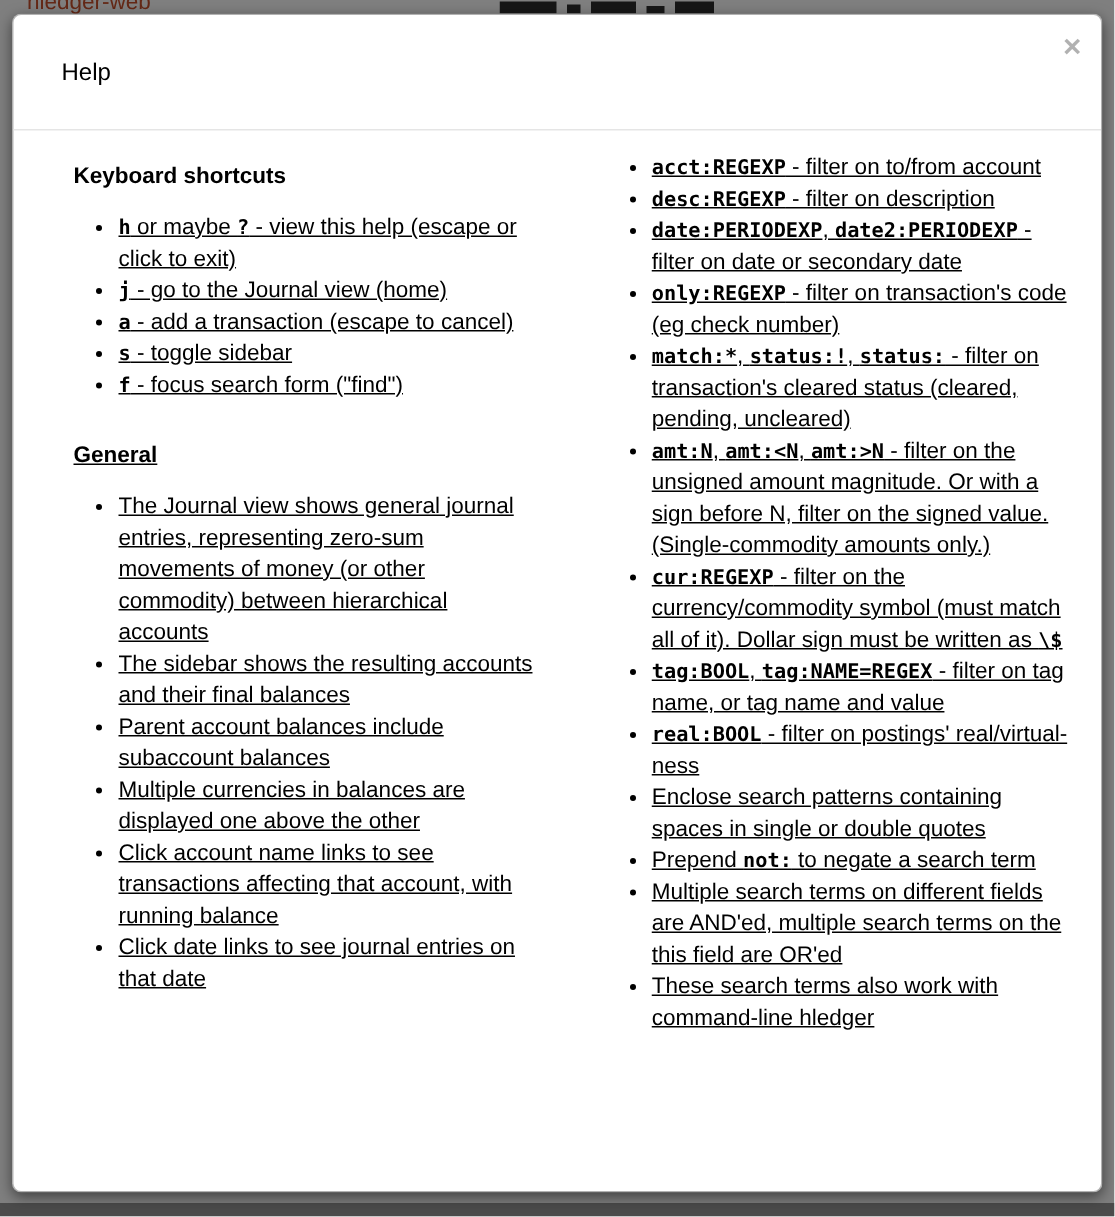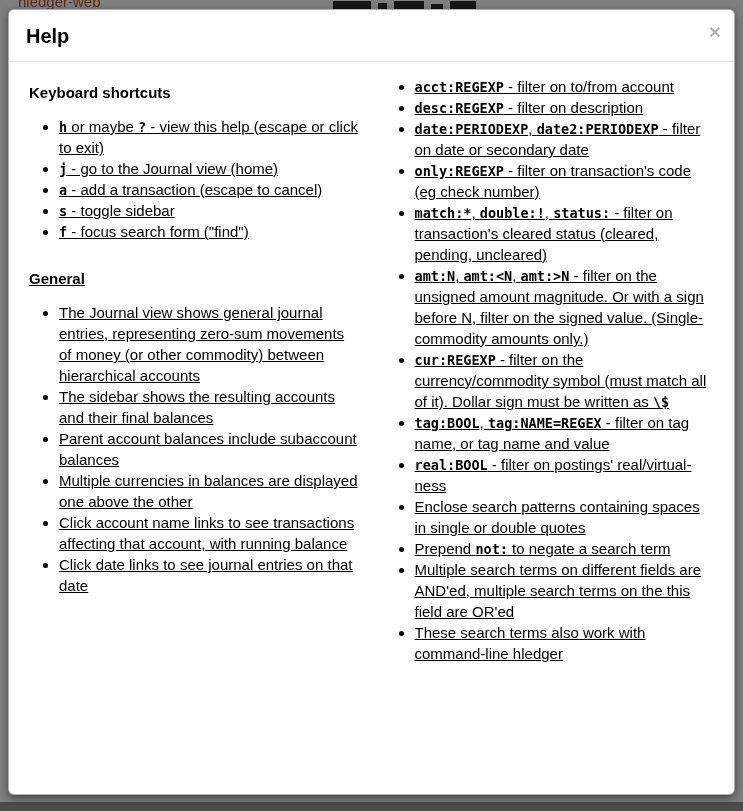--- a/index.html
+++ b/index.html
@@ -43,35 +43,35 @@
     border: 1px solid rgba(0,0,0,0.3);
     border-radius: 6px;
     box-shadow: 0 3px 9px rgba(0,0,0,0.5);
   }
   .modal-header {
     position: relative;
     padding: 14px 16px 12px 16px;
     border-bottom: 1px solid #e5e5e5;
   }
   .modal-title {
-    margin: 1px; font-size: 20px; font-weight: 700; color: #000;
+    margin: 16px; font-size: 16px; font-weight: 400; color: #000;
   }
   .close-btn {
     position: absolute; right: 13px; top: 11px;
     background: none; border: none; padding: 0;
     font-size: 21px; font-weight: bold; line-height: 1;
     color: #000; opacity: 0.3; cursor: pointer;
     font-family: "Liberation Sans", sans-serif;
   }
 
   .modal-body {
     padding: 14px 20px 20px 20px;
     display: flex; gap: 26px;
   }
-  .help-col { flex: 1 1 0; min-width: 0; }
+  .help-col { flex: 1 1 0; min-width: 0; margin-left: 20px; }
 
   .section-heading {
     margin: 8px 0 15px 0;
     font-size: 15px; font-weight: bold; color: #000;
   }
   .help-list + .section-heading { margin-top: 28px; text-decoration: underline; }
 
   .help-list {
     margin: 0 0 8px 0; padding-left: 30px;
     font-size: 15px; line-height: 1.4; color: #000;
@@ -131,21 +131,21 @@
           <li>Click account name links to see transactions affecting that account, with running balance</li>
           <li>Click date links to see journal entries on that date</li>
         </ul>
       </div>
     <div class="help-col">
         <ul class="help-list">
           <li><code>acct:REGEXP</code> - filter on to/from account</li>
           <li><code>desc:REGEXP</code> - filter on description</li>
           <li><code>date:PERIODEXP</code>, <code>date2:PERIODEXP</code> - filter on date or secondary date</li>
           <li><code>only:REGEXP</code> - filter on transaction's code (eg check number)</li>
-          <li><code>match:*</code>, <code>double:!</code>, <code>status:</code> - filter on transaction's cleared status (cleared, pending, uncleared)</li>
+          <li><code>match:*</code>, <code>status:!</code>, <code>status:</code> - filter on transaction's cleared status (cleared, pending, uncleared)</li>
           <li><code>amt:N</code>, <code>amt:&lt;N</code>, <code>amt:&gt;N</code> - filter on the unsigned amount magnitude. Or with a sign before N, filter on the signed value. (Single-commodity amounts only.)</li>
           <li><code>cur:REGEXP</code> - filter on the currency/commodity symbol (must match all of it). Dollar sign must be written as <code>\$</code></li>
           <li><code>tag:BOOL</code>, <code>tag:NAME=REGEX</code> - filter on tag name, or tag name and value</li>
           <li><code>real:BOOL</code> - filter on postings' real/virtual-ness</li>
           <li>Enclose search patterns containing spaces in single or double quotes</li>
           <li>Prepend <code>not:</code> to negate a search term</li>
           <li>Multiple search terms on different fields are AND'ed, multiple search terms on the this field are OR'ed</li>
           <li>These search terms also work with command-line hledger</li>
         </ul>
       </div>

